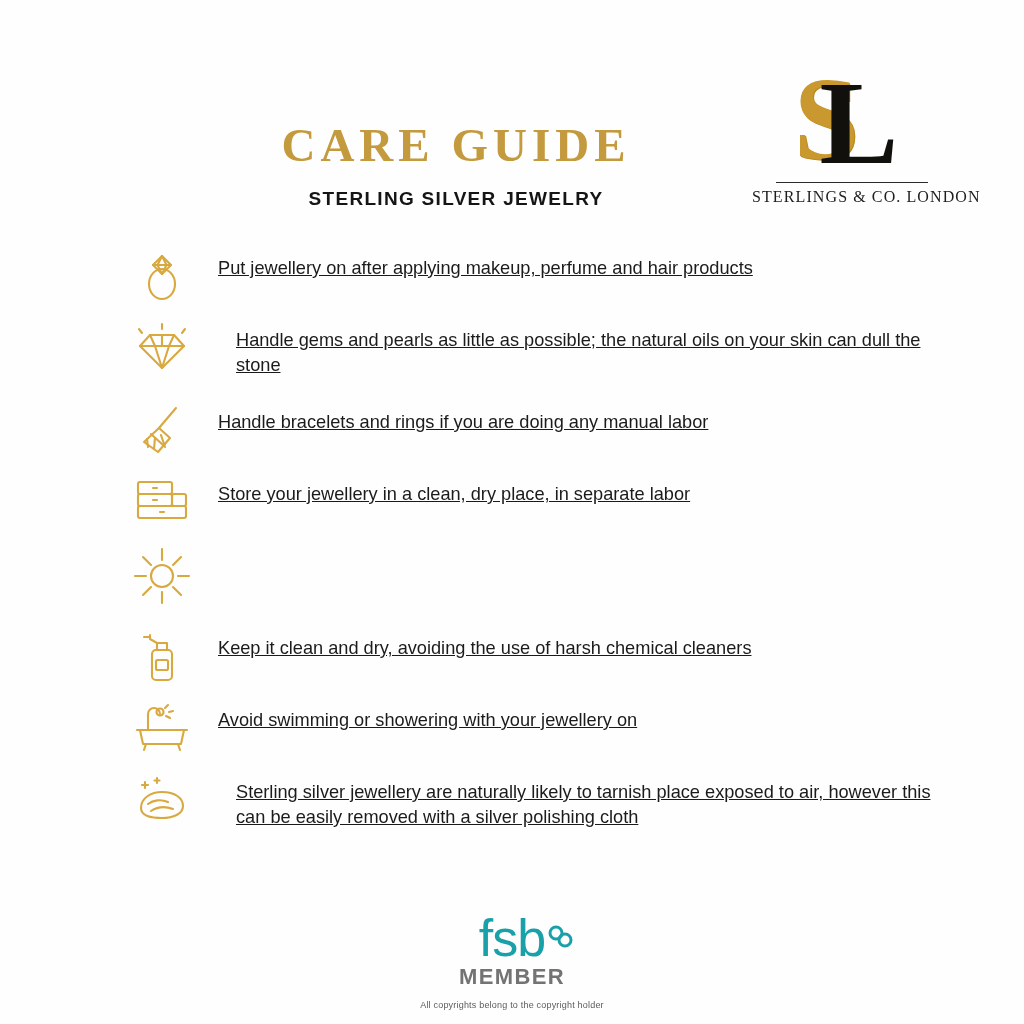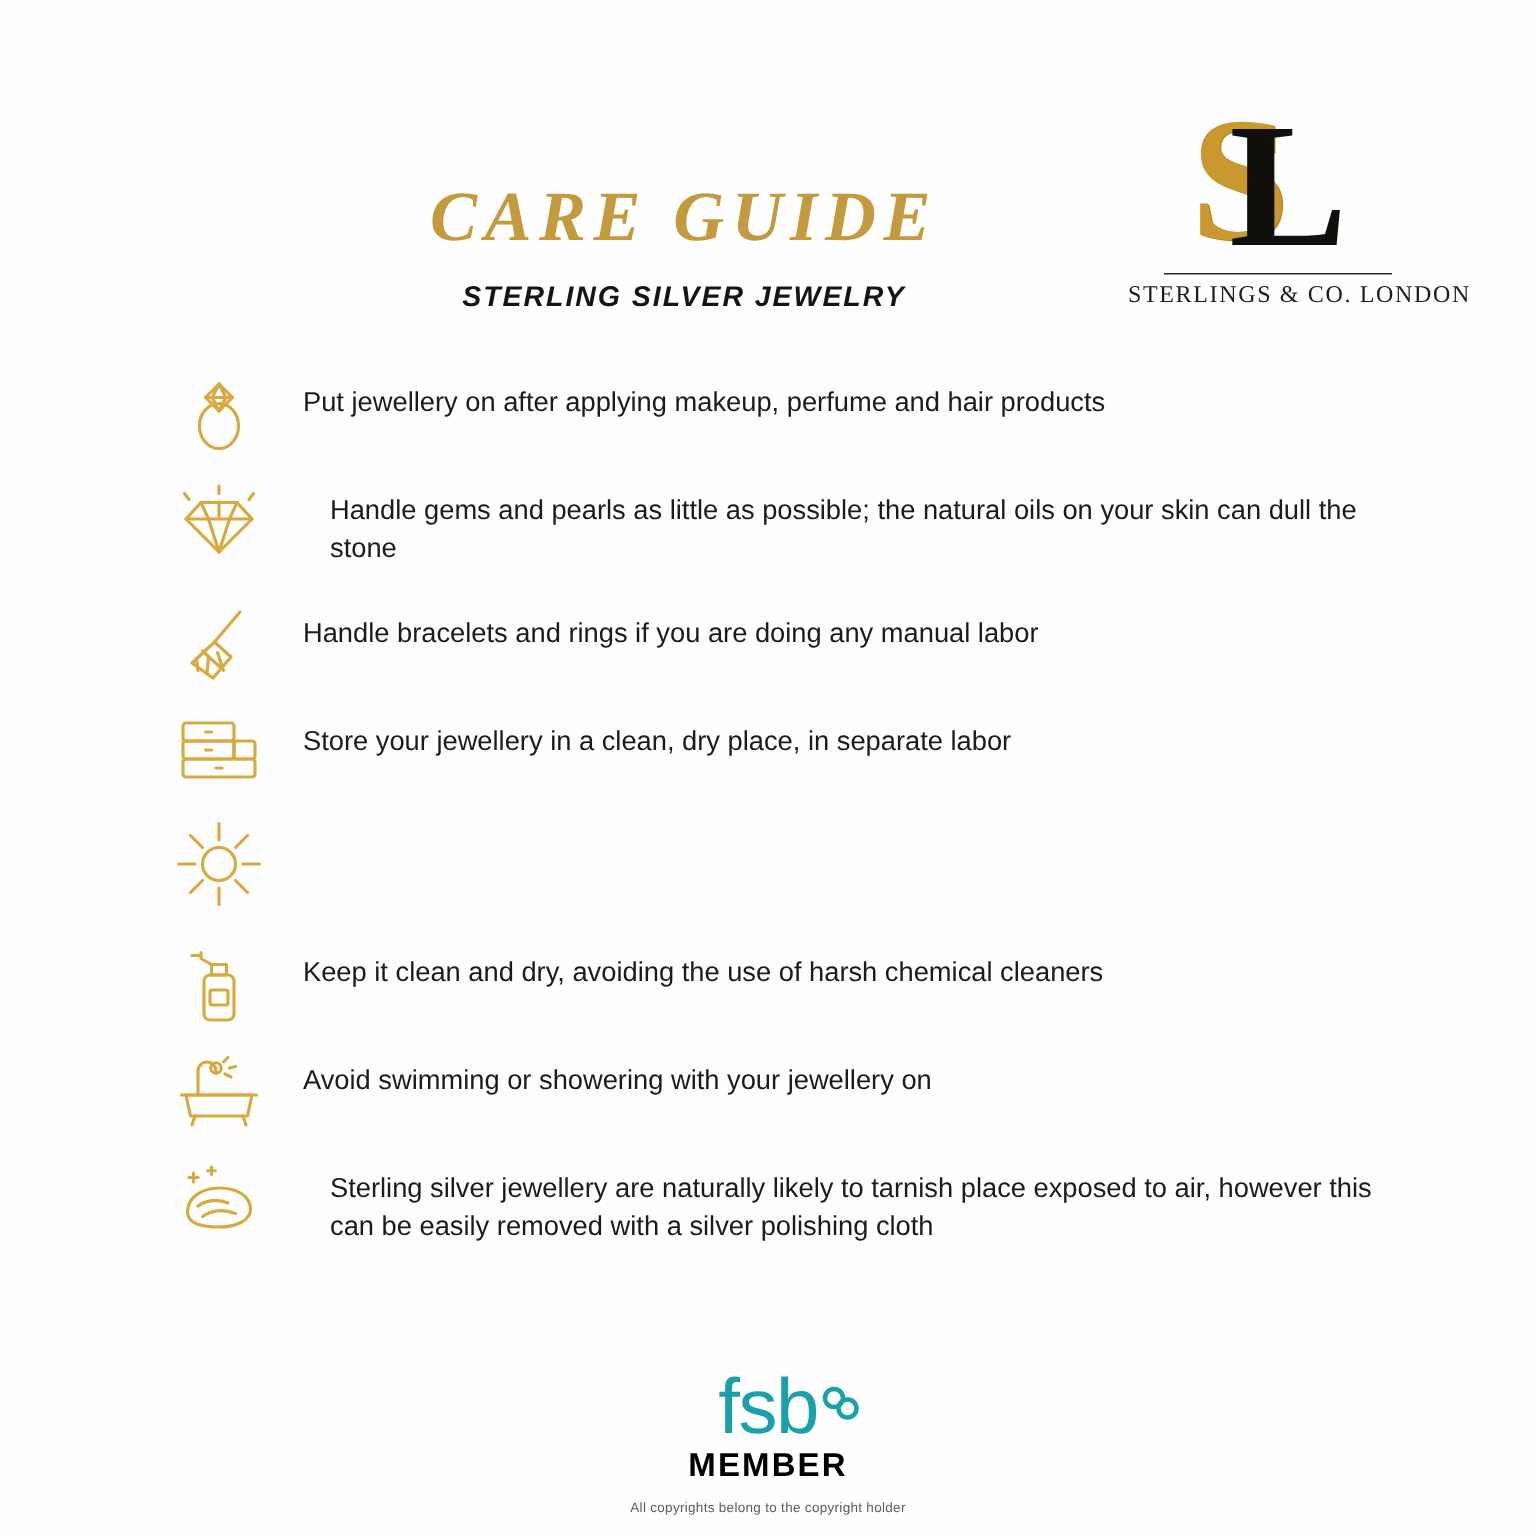--- a/index.html
+++ b/index.html
@@ -72,21 +72,20 @@
   }
 
   
   .title-block {
     position: absolute;
     top: 118px;
     left: 0;
     width: 936px;
     text-align: center;
     pointer-events: none;
-    font-style: italic;
   }
   .title-main {
     font-family: "Liberation Serif", serif;
     font-size: 47px;
     font-weight: bold;
     letter-spacing: 5px;
     color: #c49a3e;
     margin-left: -24px;
   }
   .title-sub {
@@ -96,22 +95,23 @@
     font-weight: bold;
     letter-spacing: 1.3px;
     color: #151515;
     margin-left: -24px;
   }
 
   
   .tips {
     position: absolute;
     top: 246px;
-    left: 100px;
+    left: 116px;
     width: 820px;
+    text-decoration: underline;
   }
   .tip {
     display: flex;
     align-items: flex-start;
     margin-bottom: 10px;
     min-height: 62px;
   }
   .tip-icon {
     width: 92px;
     flex: 0 0 92px;
@@ -157,21 +157,21 @@
     right: -28px;
     top: -6px;
     width: 26px;
     height: 26px;
   }
   .fsb-member {
     font-size: 22px;
     font-weight: bold;
     letter-spacing: 1.4px;
     margin-top: 2px;
-    color: #000000;
+    color: #737373;
   }
   .copyright {
     margin-top: 12px;
     font-size: 9px;
     color: #5c5c5c;
     letter-spacing: 0.2px;
   }
 </style>
 </head>
 <body>

